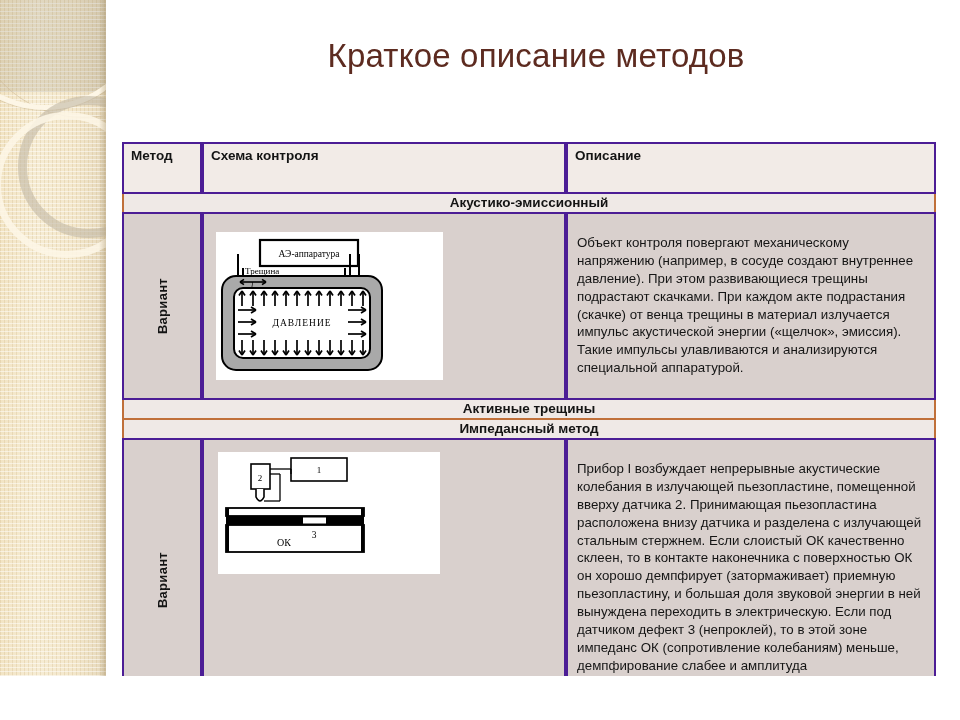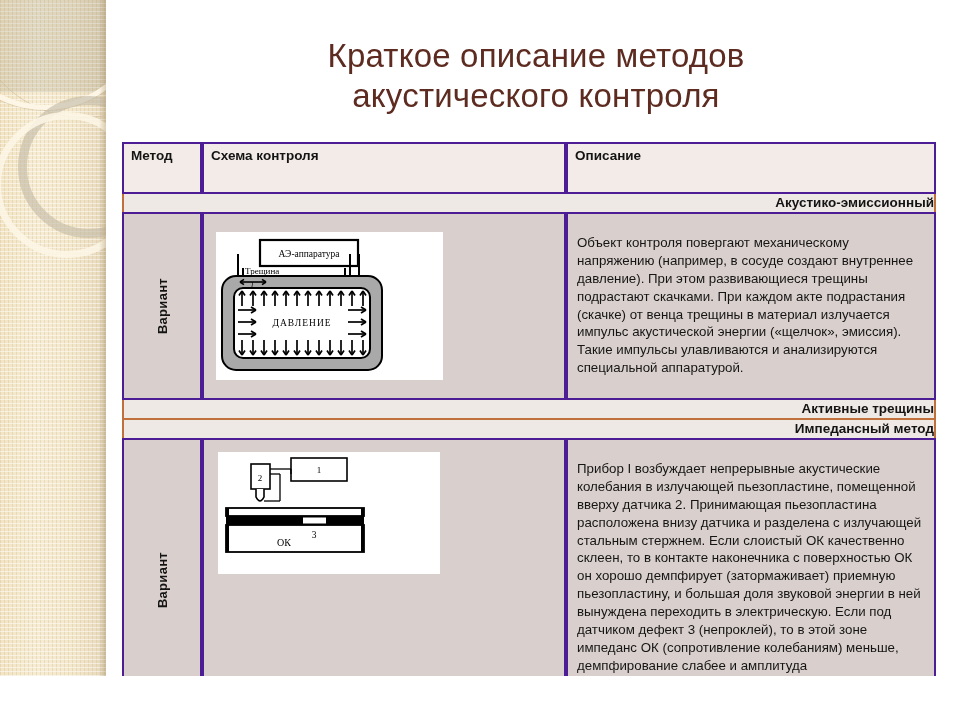--- a/index.html
+++ b/index.html
@@ -115,21 +115,21 @@
   .hdr .c-method { text-align: left; }
   .hdr .c-scheme { text-align: left; }
   .hdr .c-desc   { text-align: left; }
 
   
   .band {
     width: 814px;
     box-sizing: border-box;
     border: 2px solid #c0703a;
     background: #efe9e6;
-    text-align: right;
+    text-align: center;
     font-weight: bold;
     font-size: 13.5px;
     color: #141414;
     height: 22px;
     line-height: 18px;
     margin-top: -2px;
   }
 
   
   .data { margin-top: -2px; }
@@ -189,21 +189,20 @@
     <div class="shade-top"></div>
     <div class="ring ring-d"></div>
     <div class="ring ring-a"></div>
     <div class="ring ring-b"></div>
     <div class="ring ring-c"></div>
     <div class="edge"></div>
   </div>
 
   <div id="title">
     <span class="l">Краткое описание методов</span>
-    <span class="l">акустического контроля</span>
   </div>
 
   <div id="tbl">
 
     <div class="row hdr">
       <div class="cell c-method">Метод</div>
       <div class="cell c-scheme">Схема контроля</div>
       <div class="cell c-desc">Описание</div>
     </div>
 

